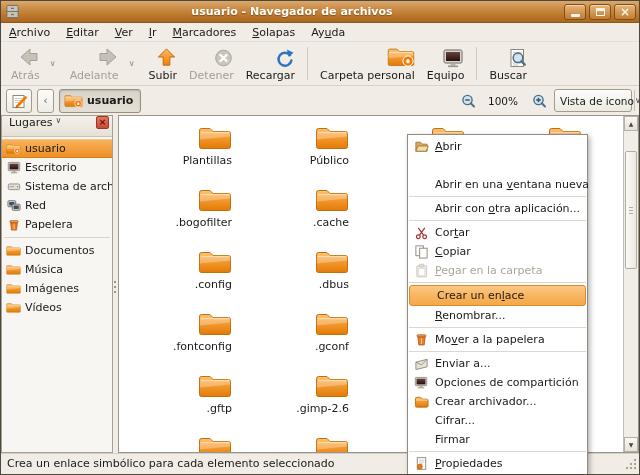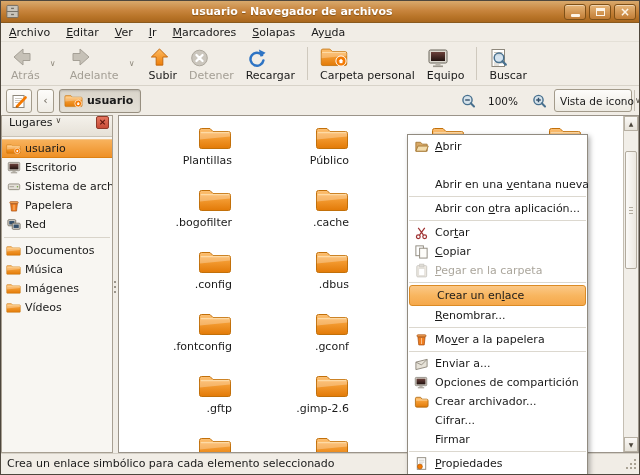--- a/index.html
+++ b/index.html
@@ -25,21 +25,21 @@
   .g-close { color:#FDF4E7; font-weight:bold; font-size:12px; line-height:1; }
 
   
   .menubar { height:19px; display:flex; align-items:flex-end; 
     background:#F1EDE6; border-bottom:1px solid #E4E0D7; }
   .mbi { padding:2px 8px; cursor:default; }
 
   
   .toolbar { height:44px; display:flex; align-items:stretch; padding:2px 4px;
     background:#F1EDE6; border-bottom:1px solid #D8D3C9; }
-  .tbtn { display:flex; flex-direction:column; align-items:flex-start; justify-content:center;
+  .tbtn { display:flex; flex-direction:column; align-items:flex-end; justify-content:center;
     padding:1px 6px; border-radius:3px; gap:1px; }
   .tbtn .ti { height:23px; display:flex; align-items:flex-end; justify-content:center; }
   .tbtn .tl { white-space:nowrap; }
   .tbtn.dis .tl { color:#A39E94; }
   .tdrop { width:14px; display:flex; align-items:center; justify-content:center;
     color:#8F897D; font-size:8px; margin-right:4px; }
   .tsep { width:1px; background:#CFC9BE; margin:3px 6px; }
 
   
   .locbar { height:29px; display:flex; align-items:center; padding:0 5px; gap:5px; background:#F1EDE6; }
@@ -404,33 +404,33 @@
         <div class="sbi">
           <span class="si">
               <svg viewBox="0 0 16 16" width="14" height="14">
                 <use href="#sym-drive"></use>
               </svg>
             </span>
           <span>Sistema de archi...</span>
         </div>
         <div class="sbi">
           <span class="si">
+              <svg viewBox="0 0 16 15" width="14" height="13">
+                <use href="#sym-network"></use>
+              </svg>
+            </span>
+          <span>Red</span>
+        </div>
+        <div class="sbi">
+          <span class="si">
               <svg viewBox="0 0 16 16" width="14" height="14">
                 <use href="#sym-trash"></use>
               </svg>
             </span>
           <span>Papelera</span>
-        </div>
-        <div class="sbi">
-          <span class="si">
-              <svg viewBox="0 0 16 15" width="14" height="13">
-                <use href="#sym-network"></use>
-              </svg>
-            </span>
-          <span>Red</span>
         </div>
         <div class="sbsep"></div>
         <div class="sbi">
           <span class="si">
               <svg viewBox="0 0 34 27" width="16" height="13">
                 <use href="#sym-folder"></use>
               </svg>
             </span>
           <span>Documentos</span>
         </div>

